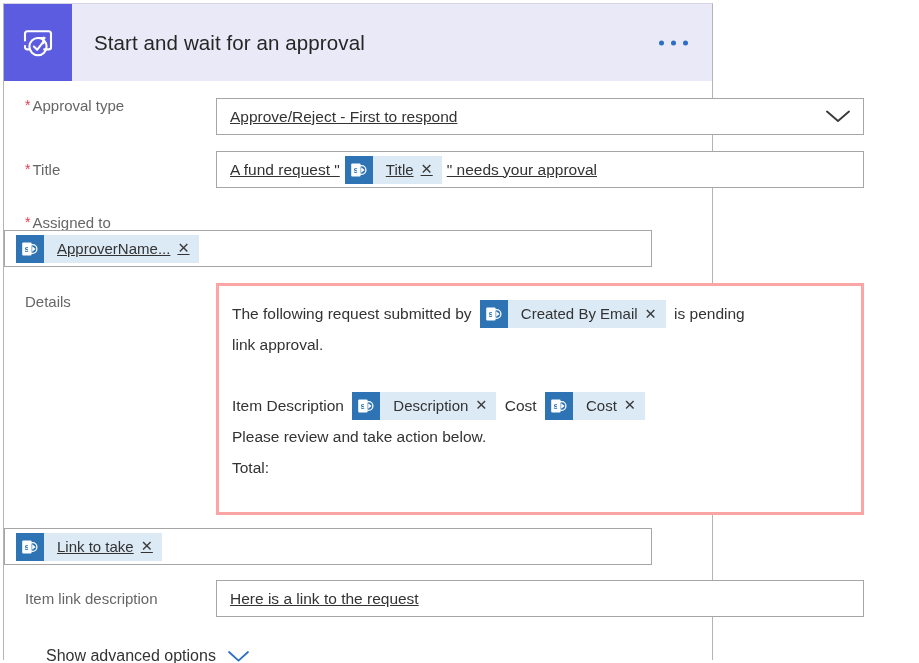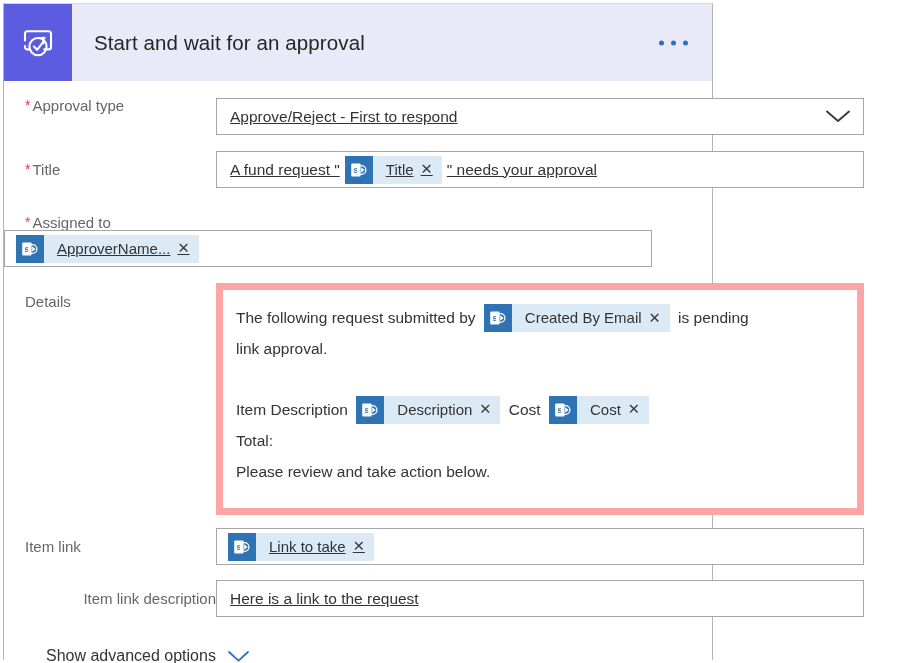--- a/index.html
+++ b/index.html
@@ -162,21 +162,21 @@
     padding: 0 9px 0 0;
     font-size: 14.5px;
     color: #3b3b3b;
     line-height: 1;
     cursor: pointer;
     font-family: "Liberation Sans", sans-serif;
   }
 
   
   .details-box {
-    border: 7px solid #fca5a5;
+    border: 3px solid #fca5a5;
     background: #ffffff;
     box-sizing: border-box;
     height: 232px;
     padding: 12px 14px 0 13px;
     font-size: 15.5px;
     color: #333333;
   }
   .dline {
     line-height: 30px;
     min-height: 30px;
@@ -336,54 +336,53 @@
                   <circle cx="11.6" cy="9" r="4.3" fill="none" stroke="#ffffff" stroke-width="1.25"></circle>
                   <path d="M11.2 6.2 L14.6 9 L11.2 11.8 Z" fill="#ffffff"></path>
                 </svg>
               </span>
               <span class="chip-text">Cost</span>
               <span class="chip-x">✕</span>
             </span>
           </div>
 
           <div class="dline">
+            <span class="txt">Please review and take action below.</span>
+          </div>
+
+          <div class="dline">
             <span class="txt">Total:</span>
           </div>
 
-          <div class="dline">
-            <span class="txt">Please review and take action below.</span>
-          </div>
-
         </div>
       </div>
     </div>
 
     
     <div class="row" style="margin-top:13px;">
-      <div class="row-label" style="padding-top:11px;"><span>Item link</span></div>
       <div class="row-field">
         <div class="field-box single with-chip" style="width:648px;padding-left:11px;">
           <span class="chip">
             <span class="chip-icon">
               <svg width="18" height="18" viewBox="0 0 18 18" aria-hidden="true">
                 <rect x="1.2" y="2.4" width="9.4" height="13.2" rx="1.1" fill="#ffffff"></rect>
                 <text x="5.9" y="11.9" font-family="Liberation Sans, sans-serif" font-size="8.6" font-weight="bold" fill="#2e74b5" text-anchor="middle">s</text>
                 <circle cx="11.6" cy="9" r="4.3" fill="none" stroke="#ffffff" stroke-width="1.25"></circle>
                 <path d="M11.2 6.2 L14.6 9 L11.2 11.8 Z" fill="#ffffff"></path>
               </svg>
             </span>
             <span class="chip-text">Link to take</span>
             <span class="chip-x">✕</span>
           </span>
         </div>
       </div>
     </div>
 
     
-    <div class="row" style="margin-top:15px;text-align:right;">
+    <div class="row" style="margin-top:15px;">
       <div class="row-label" style="padding-top:11px;"><span>Item link description</span></div>
       <div class="row-field">
         <div class="field-box single" style="width:648px;">
           <span>Here is a link to the request</span>
         </div>
       </div>
     </div>
 
     
     <div class="adv" style="margin-top:24px;">

